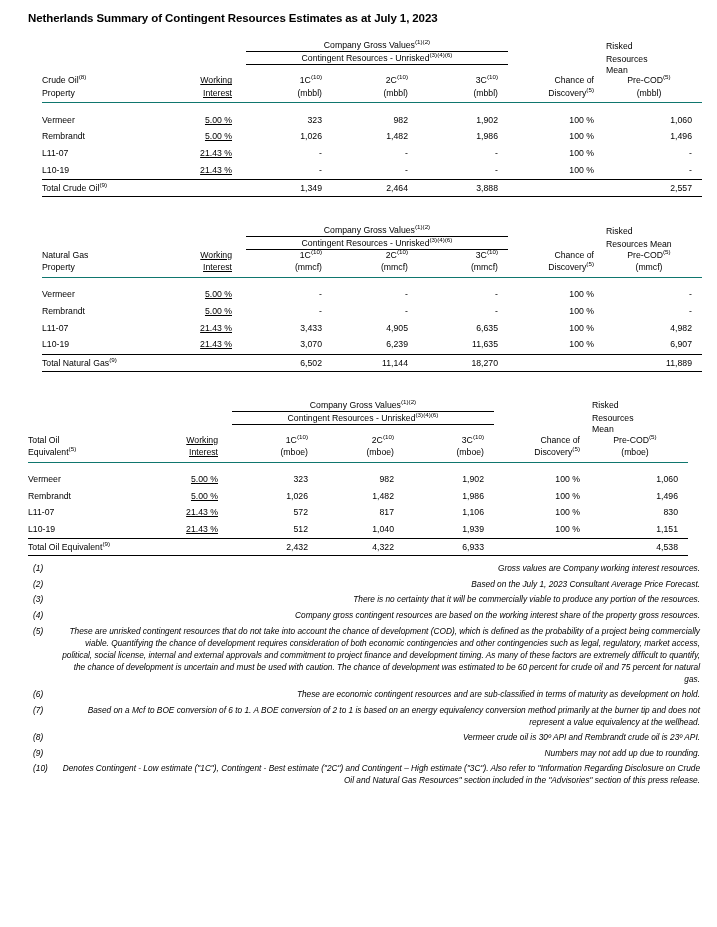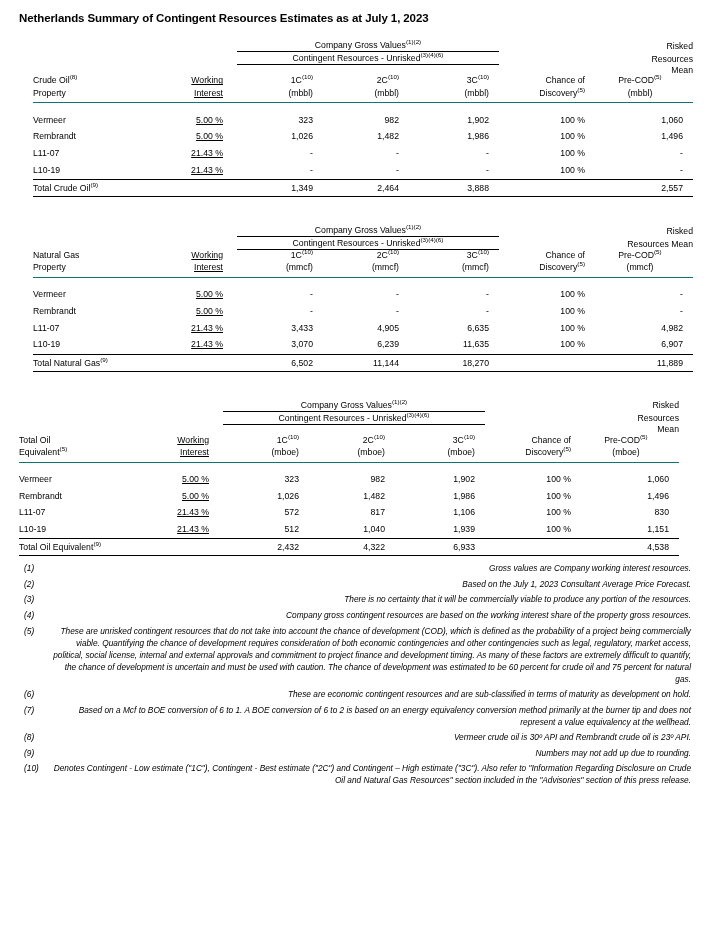--- a/index.html
+++ b/index.html
@@ -10,21 +10,21 @@
   body {
     width: 717px;
     height: 927px;
     font-family: "Liberation Sans", sans-serif;
     color: #000000;
     font-size: 9px;
     position: relative;
     overflow: hidden;
   }
   .page {
-    padding: 10px 12px 0 19px;
+    padding: 10px 12px 0 28px;
     box-sizing: border-box;
     width: 717px;
   }
   .doc-title {
     font-size: 11.5px;
     font-weight: bold;
     margin: 2px 0 16px 0;
     letter-spacing: -0.1px;
   }
   table.res {
@@ -55,21 +55,21 @@
     padding-bottom: 1px !important;
   }
   .hdr-cru {
     text-align: center;
     font-weight: bold;
     border-top: 1px solid #000;
     border-bottom: 1px solid #000;
     padding: 1px 0 1px 0 !important;
   }
   .hdr-risked {
-    text-align: right;
+    text-align: left;
     font-weight: bold;
     line-height: 1.25;
   }
   .hdr-cell {
     font-weight: bold;
     line-height: 1.3;
     padding-bottom: 1px !important;
   }
   .hdr-row-last td {
     border-bottom: 1px solid #0f766e;
@@ -417,21 +417,21 @@
     <div class="note">
       <div class="note-num">(5)</div>
       <div class="note-txt">These are unrisked contingent resources that do not take into account the chance of development (COD), which is defined as the probability of a project being commercially viable. Quantifying the chance of development requires consideration of both economic contingencies and other contingencies such as legal, regulatory, market access, political, social license, internal and external approvals and commitment to project finance and development timing. As many of these factors are extremely difficult to quantify, the chance of development is uncertain and must be used with caution. The chance of development was estimated to be 60 percent for crude oil and 75 percent for natural gas.</div>
     </div>
     <div class="note">
       <div class="note-num">(6)</div>
       <div class="note-txt">These are economic contingent resources and are sub-classified in terms of maturity as development on hold.</div>
     </div>
     <div class="note">
       <div class="note-num">(7)</div>
-      <div class="note-txt">Based on a Mcf to BOE conversion of 6 to 1. A BOE conversion of 6 to 2 is based on an energy equivalency conversion method primarily at the burner tip and does not represent a value equivalency at the wellhead.</div>
+      <div class="note-txt">Based on a Mcf to BOE conversion of 6 to 1. A BOE conversion of 2 to 1 is based on an energy equivalency conversion method primarily at the burner tip and does not represent a value equivalency at the wellhead.</div>
     </div>
     <div class="note">
       <div class="note-num">(8)</div>
       <div class="note-txt">Vermeer crude oil is 30º API and Rembrandt crude oil is 23º API.</div>
     </div>
     <div class="note">
       <div class="note-num">(9)</div>
       <div class="note-txt">Numbers may not add up due to rounding.</div>
     </div>
     <div class="note">

